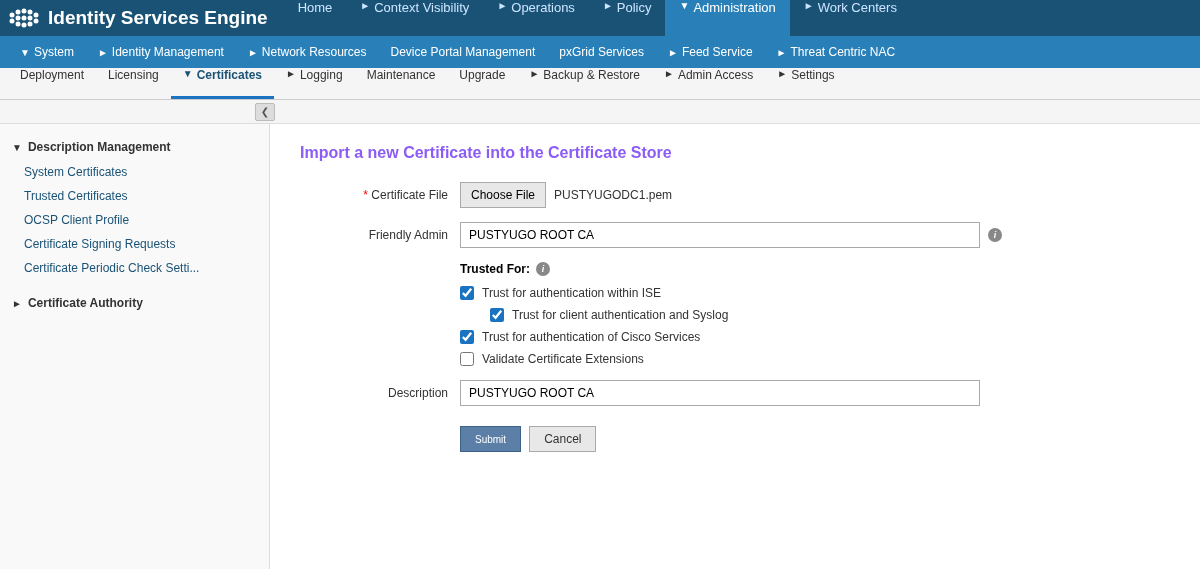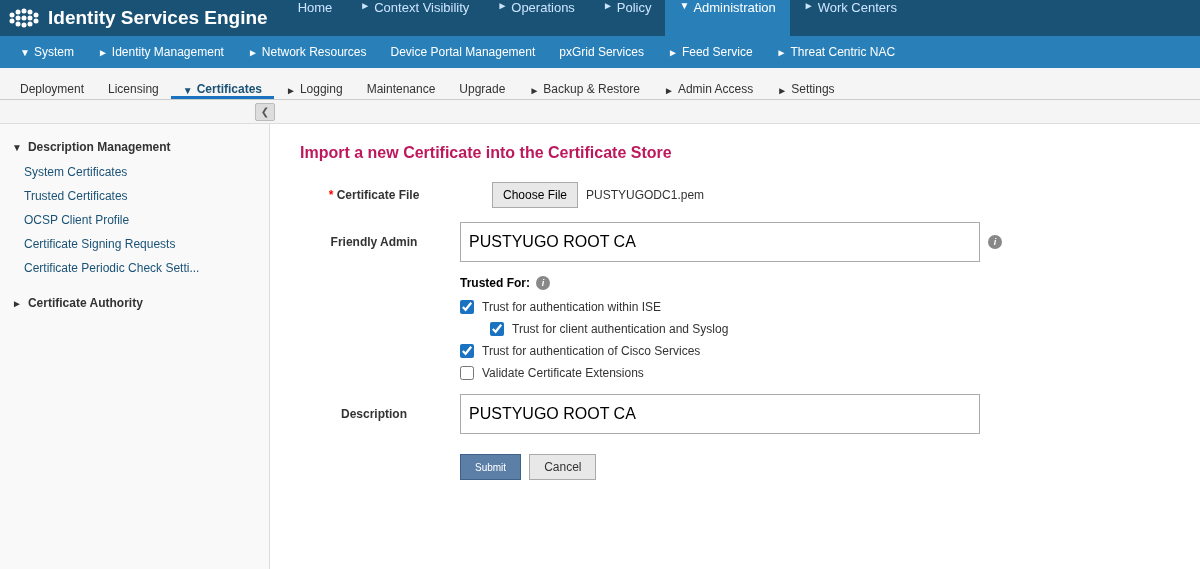--- a/index.html
+++ b/index.html
@@ -83,21 +83,21 @@
       display: flex;
       align-items: center;
       height: 32px;
       padding: 0 8px;
     }
     .third-nav-item {
       color: #333;
       padding: 0 12px;
       height: 100%;
       display: flex;
-      align-items: flex-end;
+      align-items: flex-start;
       cursor: pointer;
       font-size: 12px;
       white-space: nowrap;
       border-bottom: 3px solid transparent;
     }
     .third-nav-item.active {
       border-bottom: 3px solid #1a73c1;
       color: #1a5276;
       font-weight: bold;
     }
@@ -165,56 +165,54 @@
     }
 
     
     .content-area {
       flex: 1;
       padding: 20px 30px;
     }
     .page-title {
       font-size: 16px;
       font-weight: bold;
-      color: #be185d;
+      color: #8b5cf6;
       margin-bottom: 20px;
     }
 
     
     .form-group {
       display: flex;
       align-items: center;
       margin-bottom: 14px;
     }
     .form-label {
       width: 160px;
-      text-align: center;
+      text-align: right;
       padding-right: 12px;
       font-size: 12px;
       color: #333;
-      font-weight: bold;
     }
     .form-label.required::before {
       content: '* ';
       color: red;
     }
     .form-control {
       border: 1px solid #aaa;
       padding: 4px 8px;
-      font-size: 16px;
-      height: 40px;
+      font-size: 12px;
+      height: 26px;
     }
     .text-input {
       width: 520px;
     }
     .file-area {
       display: flex;
       align-items: center;
       gap: 8px;
-      margin-left: 32px;
     }
     .choose-file-btn {
       background: #e8e8e8;
       border: 1px solid #aaa;
       padding: 3px 10px;
       font-size: 12px;
       cursor: pointer;
       height: 26px;
     }
     .file-name {

